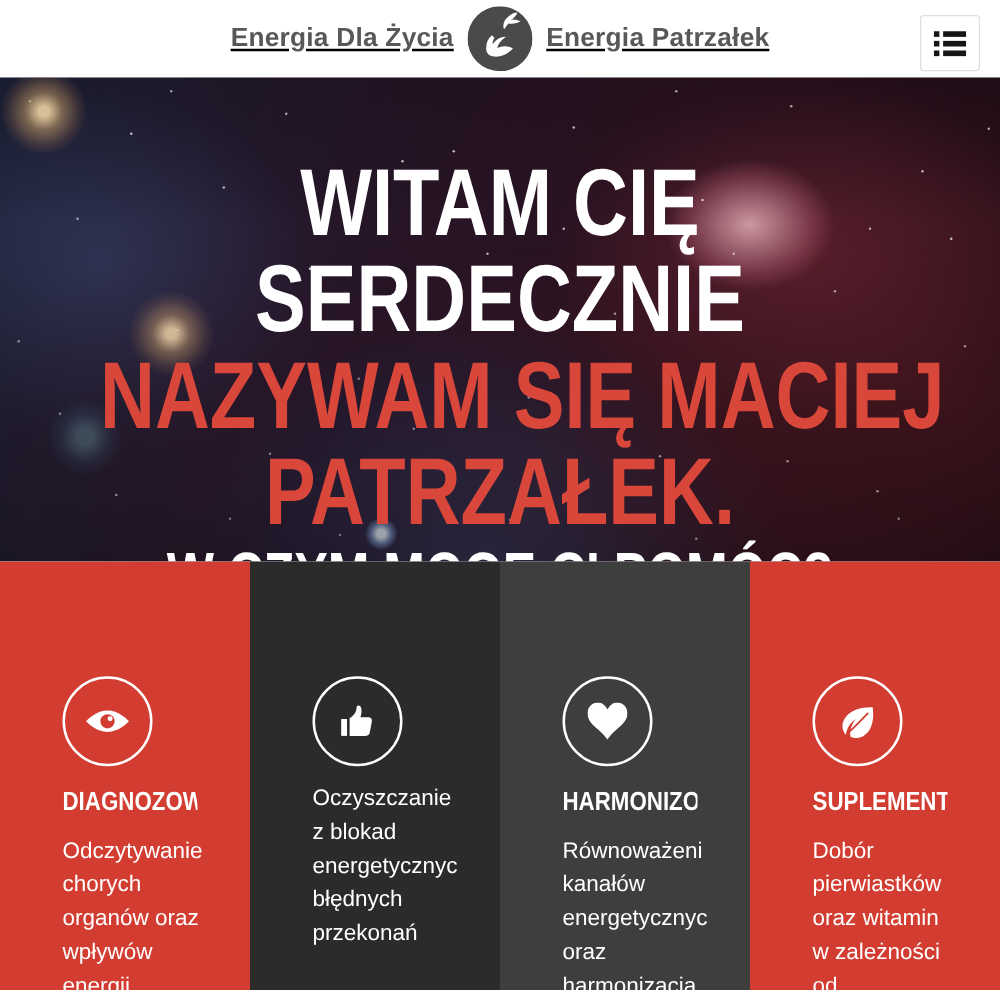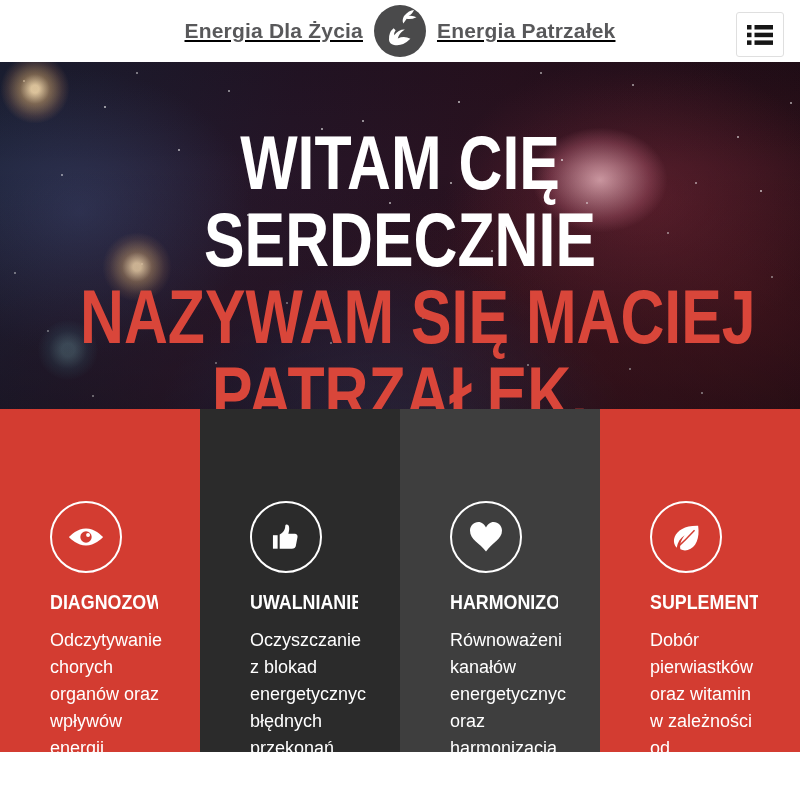--- a/index.html
+++ b/index.html
@@ -11,21 +11,21 @@
                  display:flex; align-items:center; justify-content:center;
                  box-shadow:0 1px 2px rgba(0,0,0,.06);text-decoration:underline; }
   .brand { display:flex; align-items:center; gap:11px; cursor:pointer; }
   .brand-text { font-size:21px; font-weight:bold; color:#58585a; letter-spacing:.2px; }
   .logo-circle { width:52px; height:52px; display:block; }
   .menu-btn { position:absolute; right:16px; top:12px; width:48px; height:45px;
               background:#fff; border:1px solid #dfdfdf; border-radius:3px;
               display:flex; align-items:center; justify-content:center; cursor:pointer; }
 
   
-  .hero { position:relative; height:347px; overflow:hidden;
+  .hero { position:relative; height:387px; overflow:hidden;
     background:
       radial-gradient(90px 70px at 600px 118px, rgba(219,166,175,.9), rgba(164,84,104,.45) 55%, rgba(120,50,70,0) 75%),
       radial-gradient(280px 210px at 640px 140px, rgba(125,42,58,.5), rgba(125,42,58,0) 70%),
       radial-gradient(430px 350px at 745px 250px, rgba(98,28,36,.55), rgba(98,28,36,0) 75%),
       radial-gradient(300px 250px at 390px 395px, rgba(62,96,148,.42), rgba(32,52,92,.22) 60%, rgba(32,52,92,0) 80%),
       radial-gradient(230px 190px at 80px 150px, rgba(62,74,118,.5), rgba(62,74,118,0) 75%),
       radial-gradient(480px 300px at 210px 330px, rgba(74,38,64,.35), rgba(74,38,64,0) 80%),
       radial-gradient(360px 280px at 560px 330px, rgba(92,30,42,.4), rgba(92,30,42,0) 80%),
       linear-gradient(100deg, #1c2136 0%, #251527 35%, #2a1220 60%, #200d16 100%);
   }
@@ -149,21 +149,20 @@
 
   <div class="feature-col col-dark">
     <div class="icon-circle">
       <svg width="36" height="36" viewBox="0 0 40 40">
         <g fill="#fff">
           <rect x="5.5" y="18" width="5.2" height="15"></rect>
           <path d="M13 33 h13.5 c2.6 0 4.1 -1.2 4.4 -3 l1.9 -10 c.4 -2 -1 -3.6 -3 -3.6 h-7.2 c.9 -2.8 1.3 -5.5 .7 -8 -.4 -1.9 -2.1 -2.8 -3.5 -2 -.4 .2 -.6 .6 -.6 1 0 4.2 -2.4 7.9 -6.2 9.8 z"></path>
         </g>
       </svg>
     </div>
-    <div class="feature-title"><span>UWALNIANIE</span></div>
     <div class="feature-body">Oczyszczanie
 z blokad
 energetycznyc
 błędnych
 przekonań</div>
   </div>
 
   <div class="feature-col col-dark2">
     <div class="icon-circle">
       <svg width="32" height="30" viewBox="0 0 32 30">

